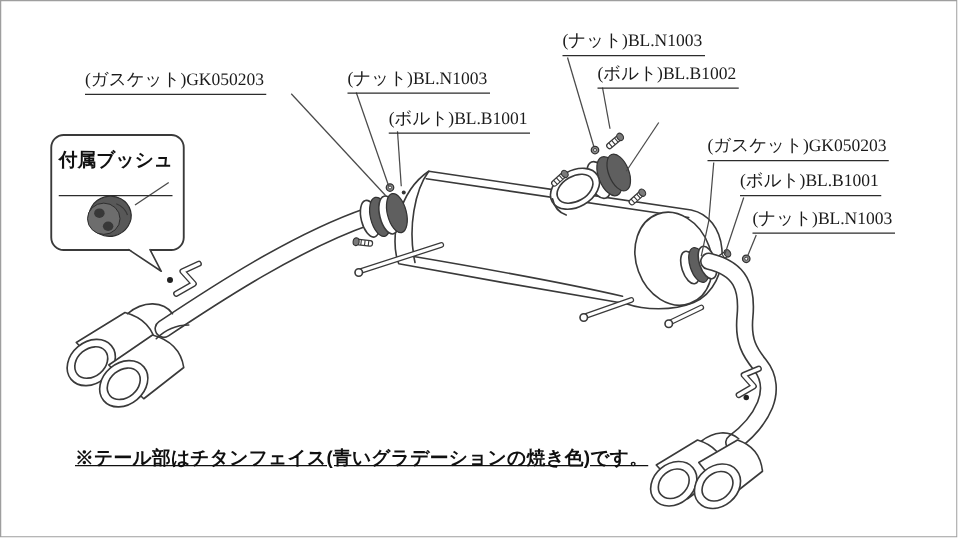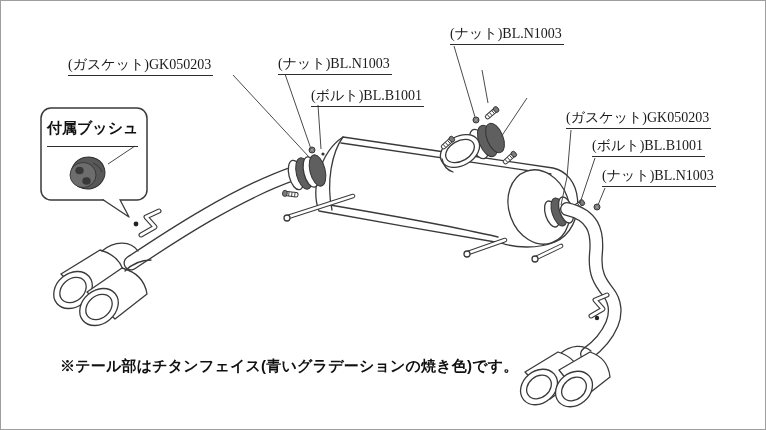--- a/index.html
+++ b/index.html
@@ -12,25 +12,25 @@
   .ln{fill:none;stroke:#3a3a3a;stroke-width:1.3;stroke-linecap:round;stroke-linejoin:round;}
   .fw{fill:#ffffff;stroke:#3a3a3a;stroke-width:1.3;stroke-linejoin:round;}
   .dk{fill:#5f5f5f;stroke:#333333;stroke-width:1;}
   .ld{fill:none;stroke:#4a4a4a;stroke-width:1;}
   .callout{
     position:absolute;font-size:14px;line-height:1.05;color:#1b1b1b;
     border-bottom:1.2px solid #2c2c2c;padding:0 2px 2px 0;white-space:nowrap;text-align:right;
   }
   .inset-title{
     position:absolute;left:46px;top:118px;font-size:15px;font-weight:bold;color:#111;
-    border-bottom:1.4px solid #2c2c2c;padding-bottom:8px;white-space:nowrap;
+    border-bottom:1.4px solid #2c2c2c;padding-bottom:18px;white-space:nowrap;
   }
   .note{
     position:absolute;left:59px;top:356px;font-size:15px;font-weight:bold;color:#101010;
-    font-family:"Liberation Sans",sans-serif;letter-spacing:.2px;white-space:nowrap;
+    font-family:"Liberation Sans",sans-serif;letter-spacing:.2px;white-space:nowrap;text-decoration:underline;
   }
 </style>
 </head>
 <body>
 
 <div class="screen">
 
   <svg class="diagram-svg" viewBox="0 0 766 430">
     <defs>
       <g id="bolt">
@@ -166,20 +166,21 @@
       <path class="ld" d="M 570,129 L 566,176 L 560,204"></path>
       <path class="ld" d="M 594,157 L 579,202"></path>
       <path class="ld" d="M 604,187 L 597,204"></path>
     </g>
   </svg>
 
   <div class="callout" style="left:67px;top:57px">(ガスケット)GK050203</div>
   <div class="callout" style="left:277px;top:56px">(ナット)BL.N1003</div>
   <div class="callout" style="left:310px;top:88px">(ボルト)BL.B1001</div>
   <div class="callout" style="left:449px;top:26px">(ナット)BL.N1003</div>
+  <div class="callout" style="left:477px;top:52px">(ボルト)BL.B1002</div>
   <div class="callout" style="left:565px;top:110px">(ガスケット)GK050203</div>
   <div class="callout" style="left:591px;top:138px">(ボルト)BL.B1001</div>
   <div class="callout" style="left:601px;top:168px">(ナット)BL.N1003</div>
 
   <div class="inset-title">付属ブッシュ</div>
 
   <div class="note">※テール部はチタンフェイス(青いグラデーションの焼き色)です。</div>
 
 </div>
 

